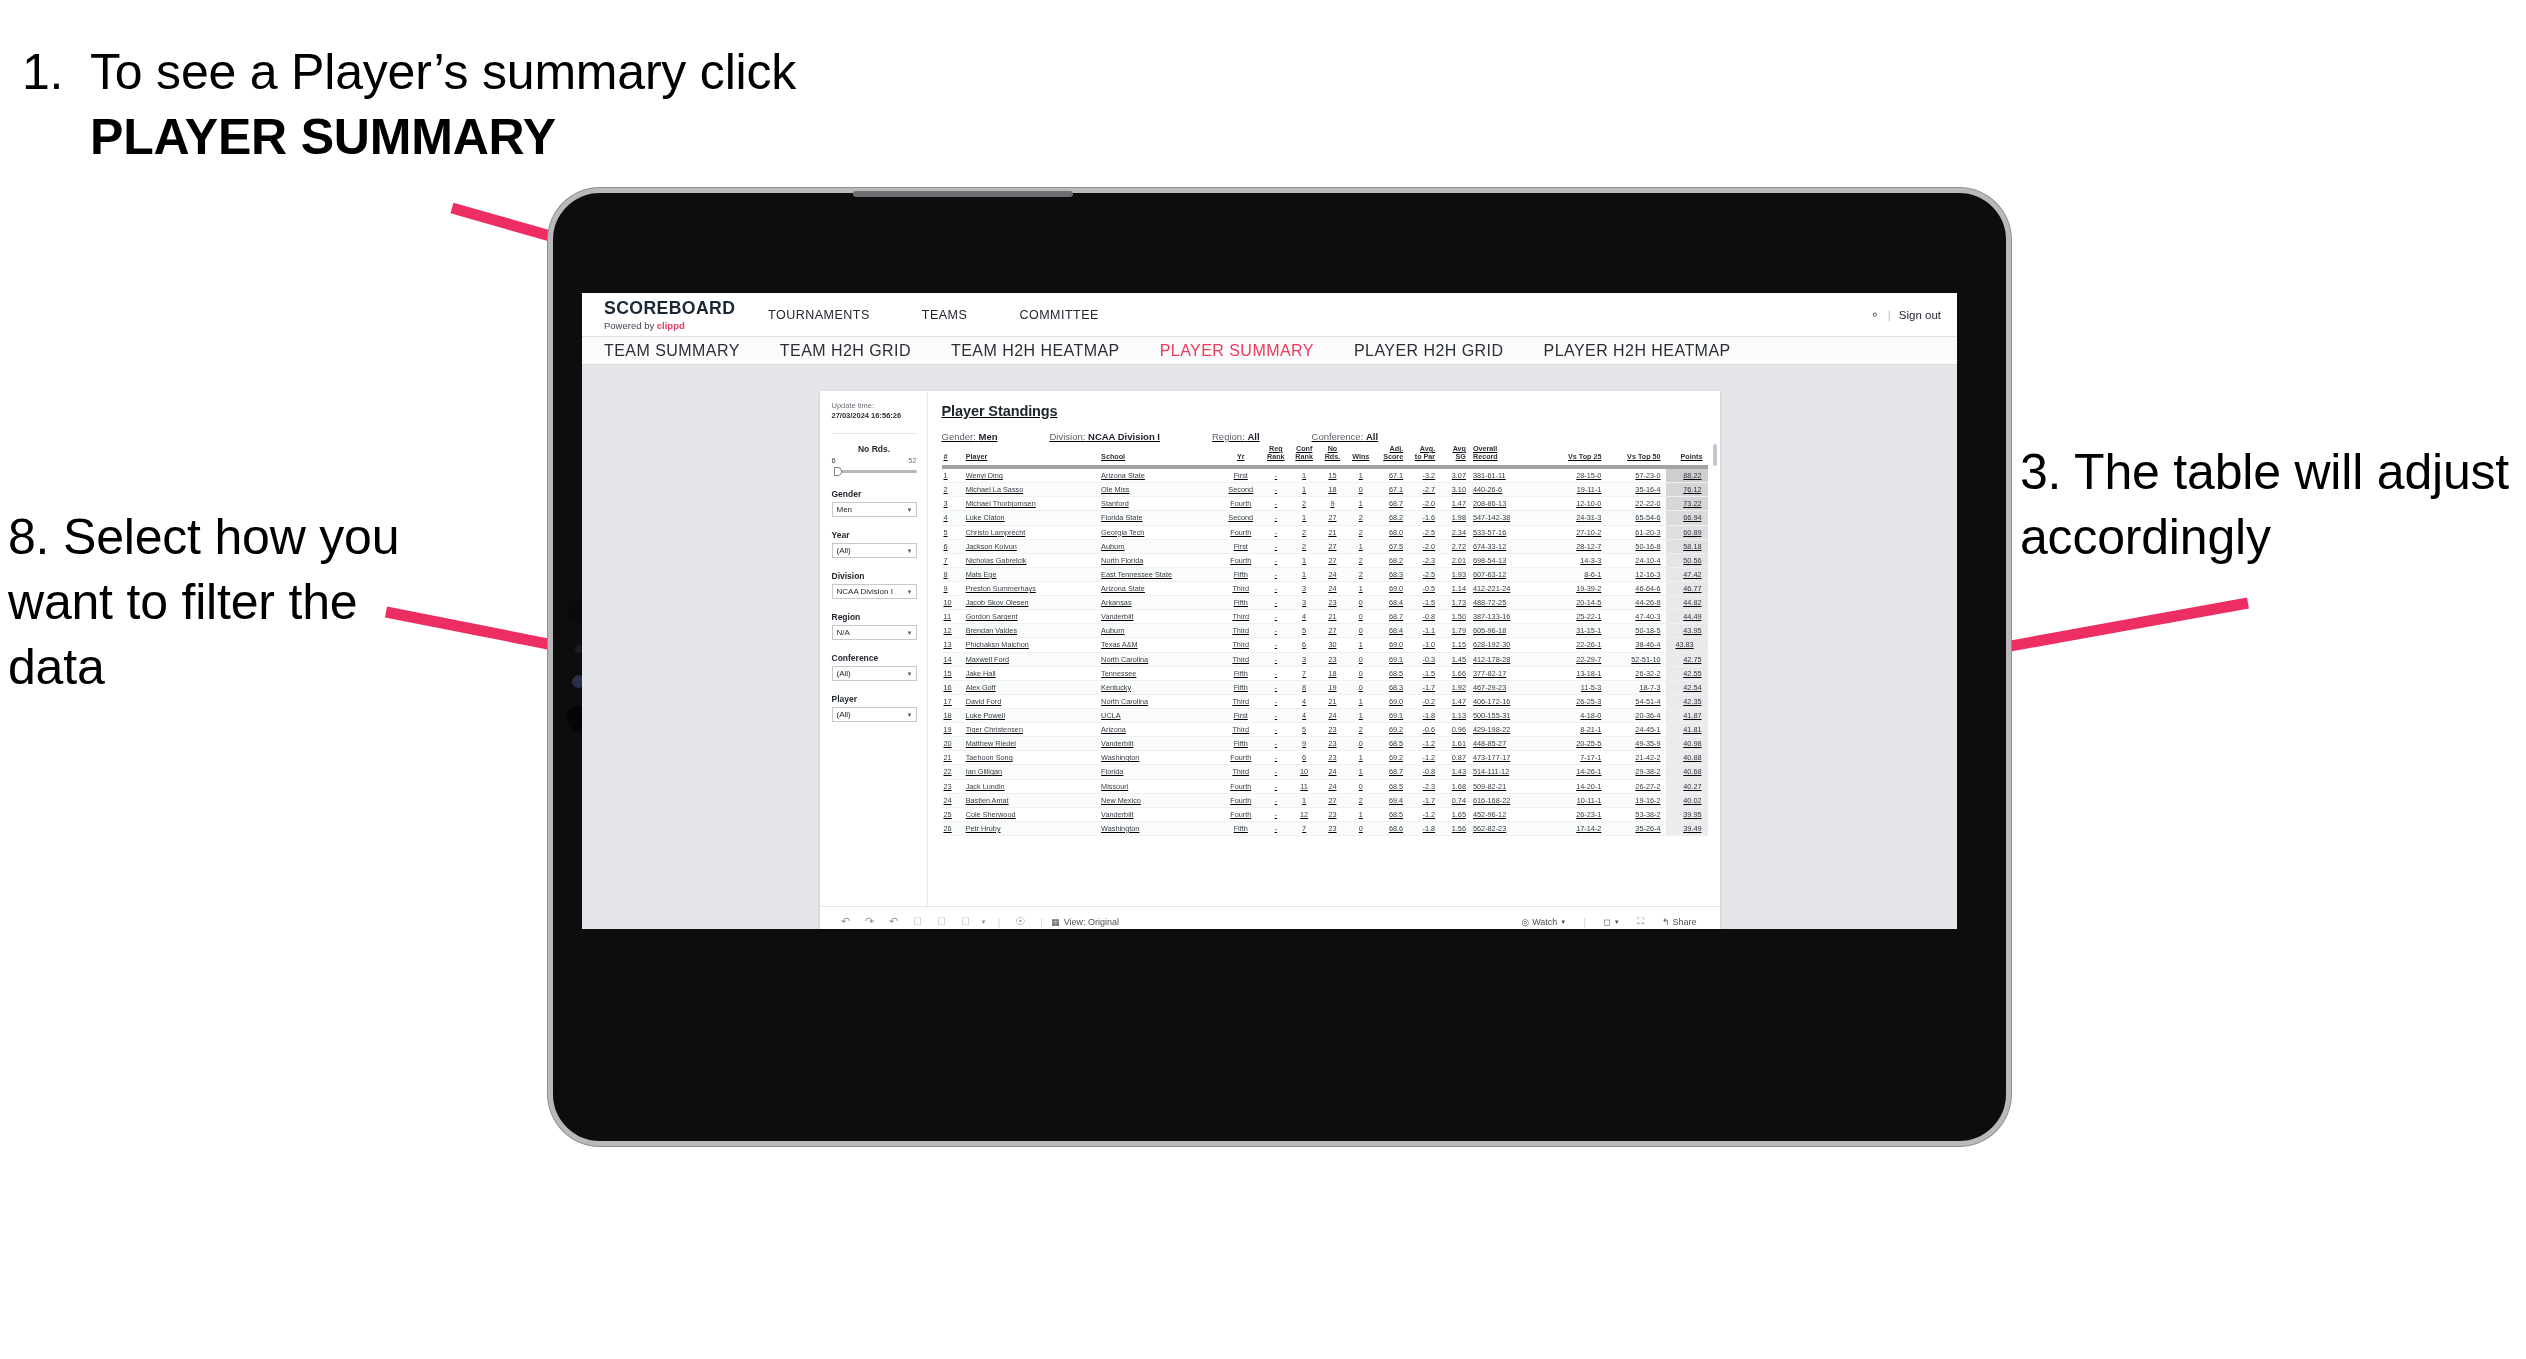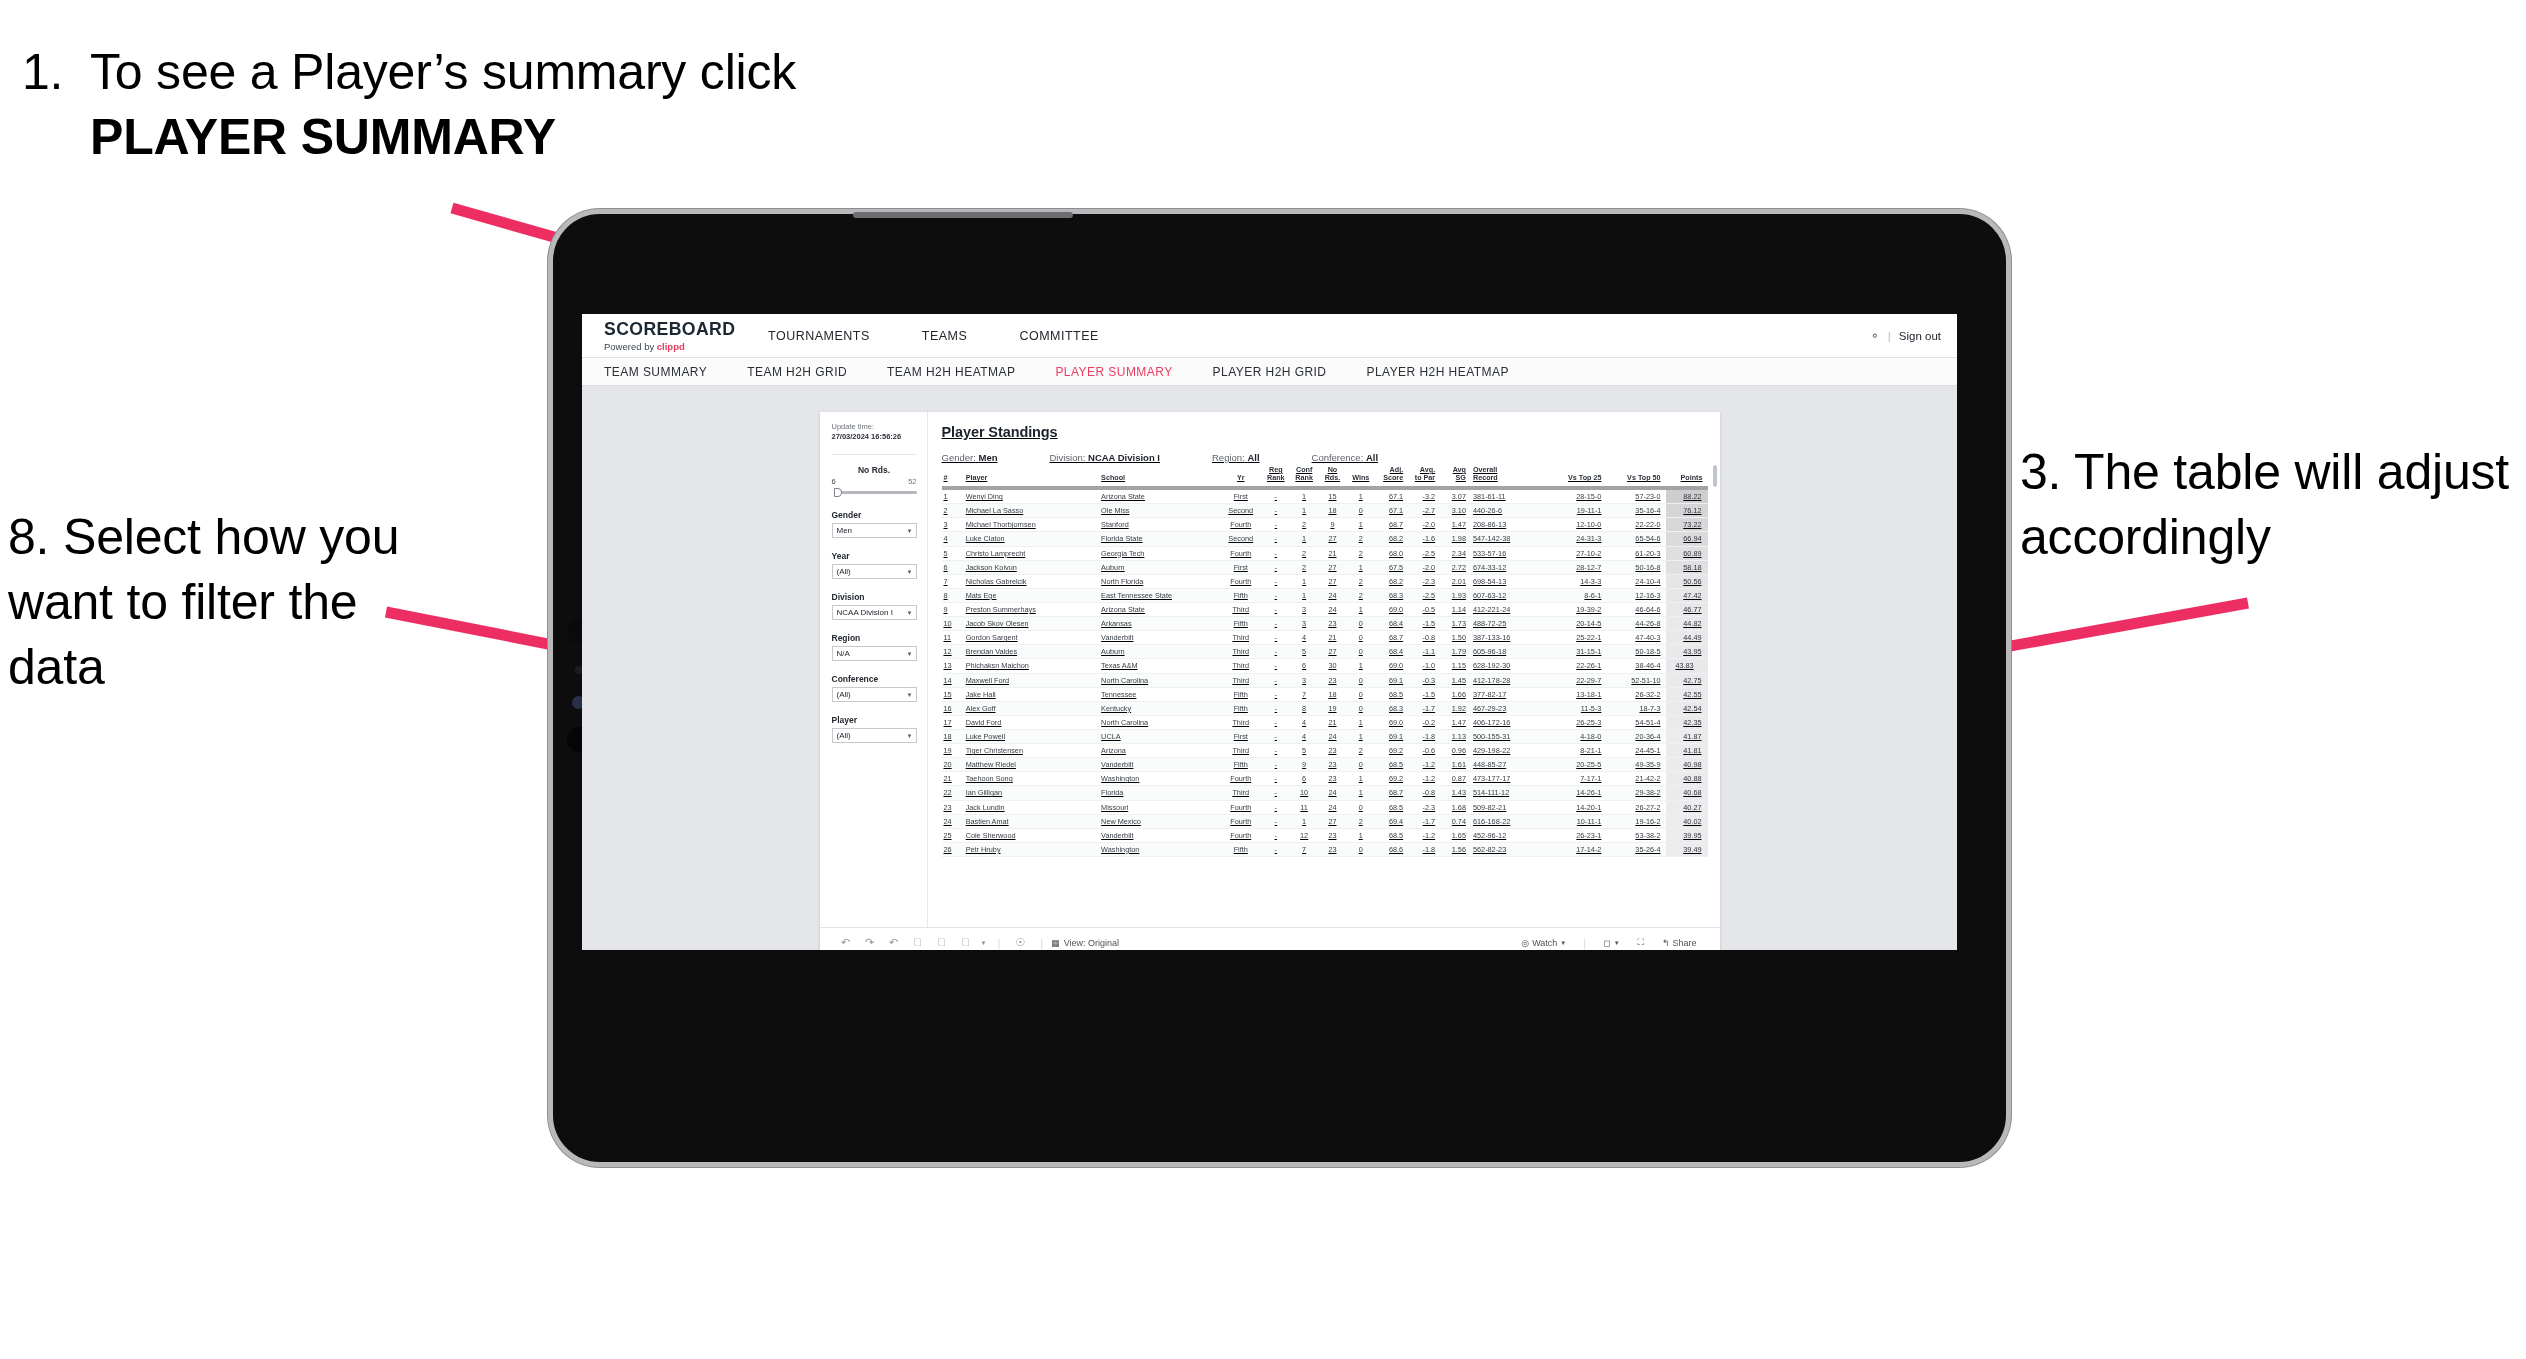--- a/index.html
+++ b/index.html
@@ -27,21 +27,21 @@
   #annot-2 { left: 8px;   top: 505px; width: 400px; font-size: 50px; }
   #annot-2b{ left: 8px;   top: 820px; width: 420px; font-size: 50px; }
   #annot-3 { left: 2020px;top: 440px; width: 520px; font-size: 50px; }
 
   
   .arrow-svg { position: absolute; overflow: visible; pointer-events: none; }
 
   
   #tablet {
     position: absolute;
-    left: 548px; top: 209px;
+    left: 548px; top: 188px;
     width: 1463px; height: 958px;
     background: #0d0d0d;
     border-radius: 52px;
     border: 5px solid #b9b9bc;
     box-shadow: 0 0 0 1px #8d8d92;
   }
   
   .cam { position: absolute; border-radius: 50%; background: #151515; }
   #cam-a { left: 14px; top: 405px; width: 25px; height: 25px; background:#0a0a0a; }
   #cam-b { left: 22px; top: 452px; width: 8px;  height: 8px;  background:#1c1c20; }
@@ -86,21 +86,21 @@
   #signout-wrap .sep { color: #b9bcc1; }
   #acct-icon { font-size: 12px; color: #52585f; }
 
   
   #subnav {
     height: 28px; background: #fbfbfb;
     border-bottom: 1px solid #dcdcdc;
     display: flex; align-items: center; padding-left: 22px;
   }
   .subtab {
-    font-size: 12px; letter-spacing: 0.45px; color: #2a2f36;
+    font-size: 16px; letter-spacing: 0.45px; color: #2a2f36;
     margin-right: 40px; cursor: pointer; white-space: nowrap;
   }
   .subtab.active { color: #ea3b61; }
 
   
   #content { padding: 26px 0 0 0; display: flex; justify-content: center; }
   #card {
     width: 900px; background: #ffffff;
     box-shadow: 0 1px 3px rgba(0,0,0,.16);
     display: flex; flex-direction: column;

